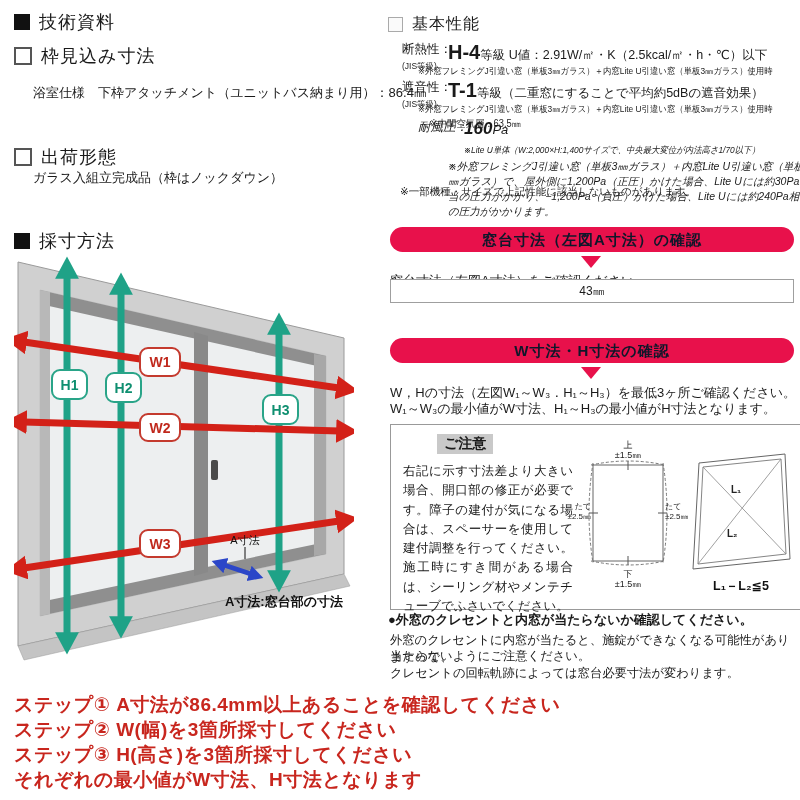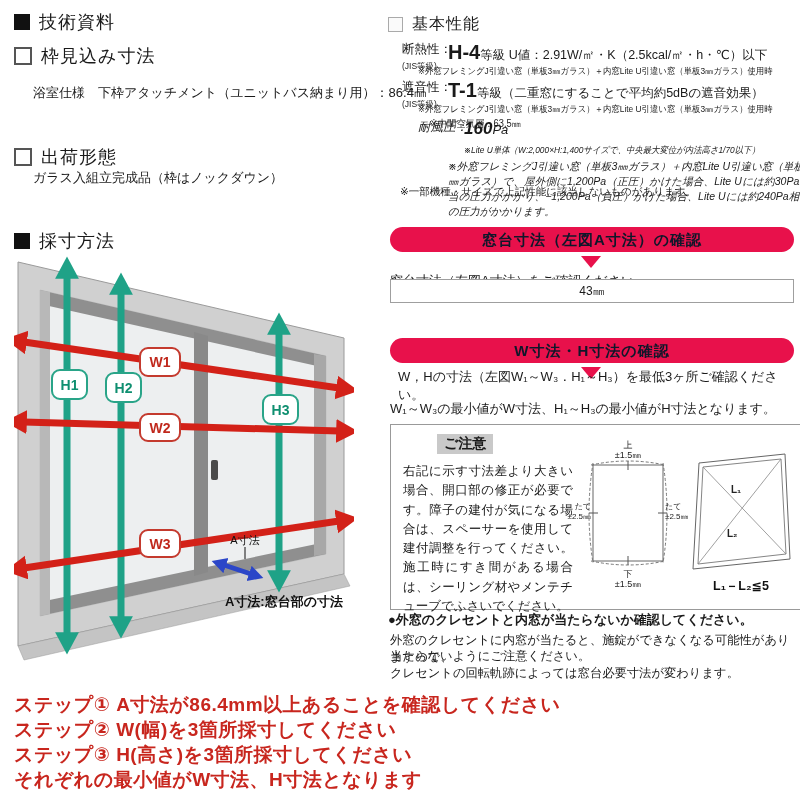--- a/index.html
+++ b/index.html
@@ -162,21 +162,21 @@
   </div>
   <div class="abs" style="left:400px;top:185px;font-size:10.5px;">※一部機種・サイズで上記性能に該当しないものがあります。</div>
 
   <div class="band" style="top:227px;">窓台寸法（左図A寸法）の確認</div>
   <div class="tri" style="left:581px;top:256px;"></div>
   <div class="abs body-txt" style="left:390px;top:272px;">窓台寸法（左図A寸法）をご確認ください。</div>
   <div class="valbox" style="top:279px;">43㎜</div>
 
   <div class="band" style="top:338px;">W寸法・H寸法の確認</div>
   <div class="tri" style="left:581px;top:367px;"></div>
-  <div class="abs body-txt" style="left:390px;top:368px;margin-left:8px;">W，Hの寸法（左図W₁～W₃．H₁～H₃）を最低3ヶ所ご確認ください。</div>
+  <div class="abs body-txt" style="left:390px;top:384px;">W，Hの寸法（左図W₁～W₃．H₁～H₃）を最低3ヶ所ご確認ください。</div>
   <div class="abs body-txt" style="left:390px;top:400px;">W₁～W₃の最小値がW寸法、H₁～H₃の最小値がH寸法となります。</div>
 
   <div class="caution">
     <span class="caution-title">ご注意</span>
     <div class="caution-body">右記に示す寸法差より大きい場合、開口部の修正が必要です。障子の建付が気になる場合は、スペーサーを使用して建付調整を行ってください。施工時にすき間がある場合は、シーリング材やメンテチューブでふさいでください。</div>
 
     
     <svg class="abs" style="left:174px;top:12px;" width="126" height="160" viewBox="0 0 126 160">
       <text x="63" y="11" text-anchor="middle" font-size="9" fill="#222">上</text>
       <text x="63" y="21" text-anchor="middle" font-size="9" fill="#222">±1.5㎜</text>

